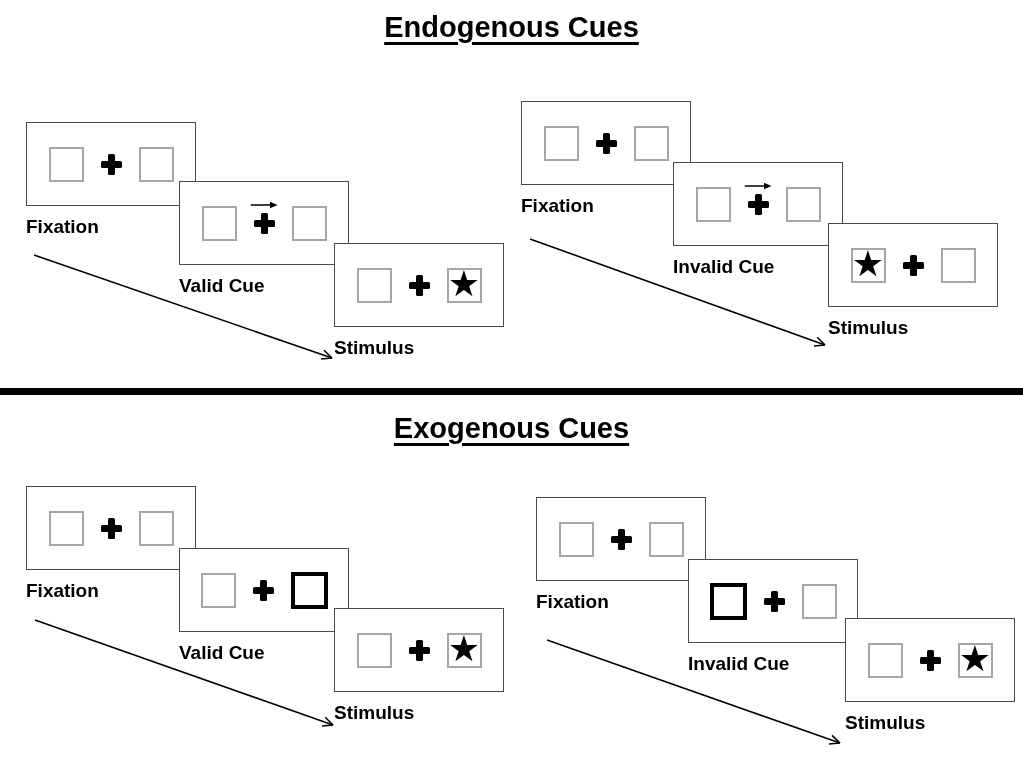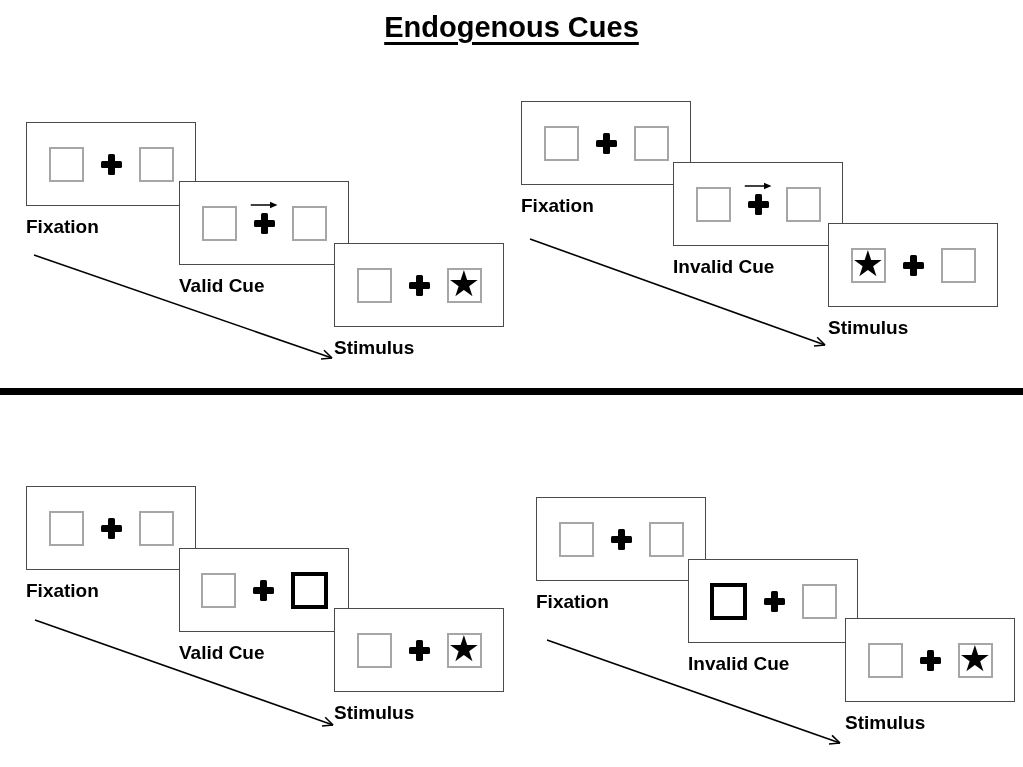--- a/index.html
+++ b/index.html
@@ -76,20 +76,21 @@
     </g>
     <g stroke="#000" stroke-width="1.6" fill="none">
       <path d="M547,640 L840,743"></path>
         <path d="M840,743 L829,744"></path>
         <path d="M840,743 L832,735.3"></path>
     </g>
   </svg>
 
   <div class="section-title" id="title-endogenous">Endogenous Cues</div>
   <div class="divider"></div>
+  <div class="section-title" id="title-exogenous">Exogenous Cues</div>
 
   <div class="panel-wrap z1" id="en-valid-p0">
     <div class="panel-box">
       <div class="sq"></div>
       <div class="cross-wrap">
           <div class="cross"></div>
         </div>
       <div class="sq"></div>
     </div>
     <div class="panel-label">Fixation</div>

